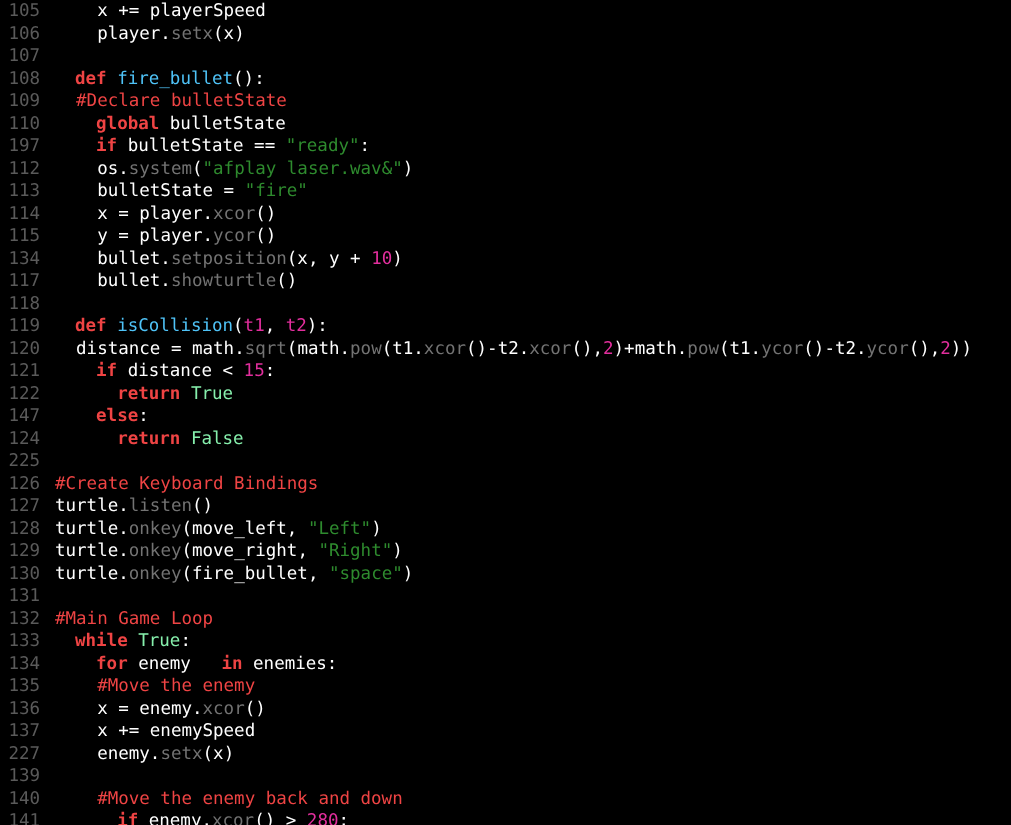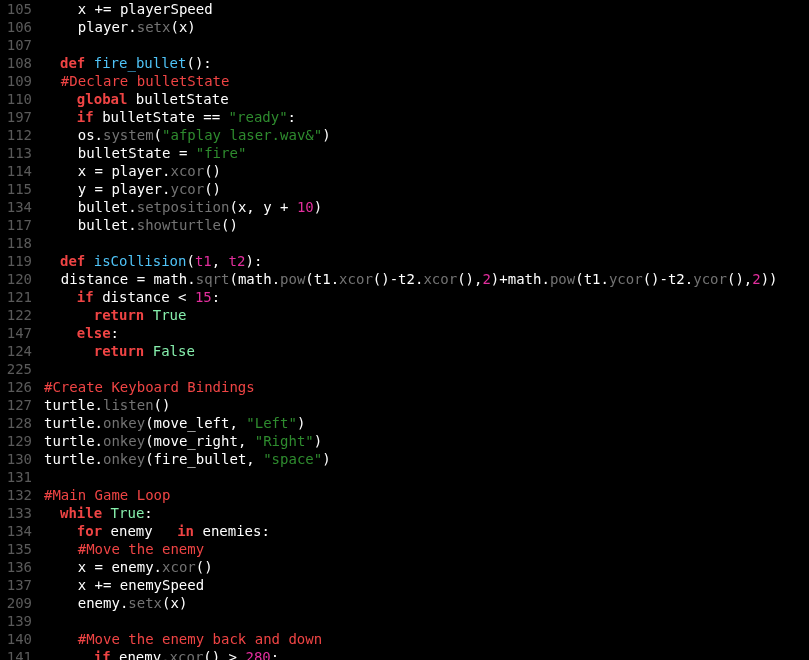--- a/index.html
+++ b/index.html
@@ -78,19 +78,19 @@
       <div>128</div>
       <div>129</div>
       <div>130</div>
       <div>131</div>
       <div>132</div>
       <div>133</div>
       <div>134</div>
       <div>135</div>
       <div>136</div>
       <div>137</div>
-      <div>209</div>
+      <div>227</div>
       <div>139</div>
       <div>140</div>
       <div>141</div>
     </div>
   <div class="code" id="code"><span class="line"><span>    </span><span class="name">x</span><span class="op"> += </span><span class="name">playerSpeed</span></span><span class="line"><span>    </span><span class="name">player</span><span class="pun">.</span><span class="call">setx</span><span class="pun">(</span><span class="name">x</span><span class="pun">)</span></span><span class="line"></span><span class="line"><span class="kw">def</span><span class="name"> </span><span class="func">fire_bullet</span><span class="pun">():</span></span><span class="line"><span>  </span><span class="cmt">#Declare bulletState</span></span><span class="line"><span>  </span><span class="kw">global</span><span class="name"> bulletState</span></span><span class="line"><span>  </span><span class="kw">if</span><span class="name"> bulletState </span><span class="op">==</span><span class="name"> </span><span class="str">"ready"</span><span class="pun">:</span></span><span class="line"><span>    </span><span class="name">os</span><span class="pun">.</span><span class="call">system</span><span class="pun">(</span><span class="str">"afplay laser.wav&amp;"</span><span class="pun">)</span></span><span class="line"><span>    </span><span class="name">bulletState </span><span class="op">=</span><span class="name"> </span><span class="str">"fire"</span></span><span class="line"><span>    </span><span class="name">x </span><span class="op">=</span><span class="name"> player</span><span class="pun">.</span><span class="call">xcor</span><span class="pun">()</span></span><span class="line"><span>    </span><span class="name">y </span><span class="op">=</span><span class="name"> player</span><span class="pun">.</span><span class="call">ycor</span><span class="pun">()</span></span><span class="line"><span>    </span><span class="name">bullet</span><span class="pun">.</span><span class="call">setposition</span><span class="pun">(</span><span class="name">x</span><span class="pun">, </span><span class="name">y </span><span class="op">+</span><span class="name"> </span><span class="num">10</span><span class="pun">)</span></span><span class="line"><span>    </span><span class="name">bullet</span><span class="pun">.</span><span class="call">showturtle</span><span class="pun">()</span></span><span class="line"></span><span class="line"><span class="kw">def</span><span class="name"> </span><span class="func">isCollision</span><span class="pun">(</span><span class="param">t1</span><span class="pun">, </span><span class="param">t2</span><span class="pun">):</span></span><span class="line"><span>  </span><span class="name">distance </span><span class="op">=</span><span class="name"> math</span><span class="pun">.</span><span class="call">sqrt</span><span class="pun">(</span><span class="name">math</span><span class="pun">.</span><span class="call">pow</span><span class="pun">(</span><span class="name">t1</span><span class="pun">.</span><span class="call">xcor</span><span class="pun">()</span><span class="op">-</span><span class="name">t2</span><span class="pun">.</span><span class="call">xcor</span><span class="pun">(),</span><span class="num">2</span><span class="pun">)</span><span class="op">+</span><span class="name">math</span><span class="pun">.</span><span class="call">pow</span><span class="pun">(</span><span class="name">t1</span><span class="pun">.</span><span class="call">ycor</span><span class="pun">()</span><span class="op">-</span><span class="name">t2</span><span class="pun">.</span><span class="call">ycor</span><span class="pun">(),</span><span class="num">2</span><span class="pun">))</span></span><span class="line"><span>  </span><span class="kw">if</span><span class="name"> distance </span><span class="op">&lt;</span><span class="name"> </span><span class="num">15</span><span class="pun">:</span></span><span class="line"><span>    </span><span class="kw">return</span><span class="name"> </span><span class="bool">True</span></span><span class="line"><span>  </span><span class="kw">else</span><span class="pun">:</span></span><span class="line"><span>    </span><span class="kw">return</span><span class="name"> </span><span class="bool">False</span></span><span class="line"></span><span class="line"><span class="cmt">#Create Keyboard Bindings</span></span><span class="line"><span class="name">turtle</span><span class="pun">.</span><span class="call">listen</span><span class="pun">()</span></span><span class="line"><span class="name">turtle</span><span class="pun">.</span><span class="call">onkey</span><span class="pun">(</span><span class="name">move_left</span><span class="pun">, </span><span class="str">"Left"</span><span class="pun">)</span></span><span class="line"><span class="name">turtle</span><span class="pun">.</span><span class="call">onkey</span><span class="pun">(</span><span class="name">move_right</span><span class="pun">, </span><span class="str">"Right"</span><span class="pun">)</span></span><span class="line"><span class="name">turtle</span><span class="pun">.</span><span class="call">onkey</span><span class="pun">(</span><span class="name">fire_bullet</span><span class="pun">, </span><span class="str">"space"</span><span class="pun">)</span></span><span class="line"></span><span class="line"><span class="cmt">#Main Game Loop</span></span><span class="line"><span class="kw">while</span><span class="name"> </span><span class="bool">True</span><span class="pun">:</span></span><span class="line"><span>  </span><span class="kw">for</span><span class="name"> enemy </span><span class="kw">in</span><span class="name"> enemies</span><span class="pun">:</span></span><span class="line"><span>    </span><span class="cmt">#Move the enemy</span></span><span class="line"><span>    </span><span class="name">x </span><span class="op">=</span><span class="name"> enemy</span><span class="pun">.</span><span class="call">xcor</span><span class="pun">()</span></span><span class="line"><span>    </span><span class="name">x </span><span class="op">+=</span><span class="name"> enemySpeed</span></span><span class="line"><span>    </span><span class="name">enemy</span><span class="pun">.</span><span class="call">setx</span><span class="pun">(</span><span class="name">x</span><span class="pun">)</span></span><span class="line"></span><span class="line"><span>    </span><span class="cmt">#Move the enemy back and down</span></span><span class="line"><span>    </span><span class="kw">if</span><span class="name"> enemy</span><span class="pun">.</span><span class="call">xcor</span><span class="pun">() </span><span class="op">&gt;</span><span class="name"> </span><span class="num">280</span><span class="pun">:</span></span></div>
 </div>
 
 </body></html>

